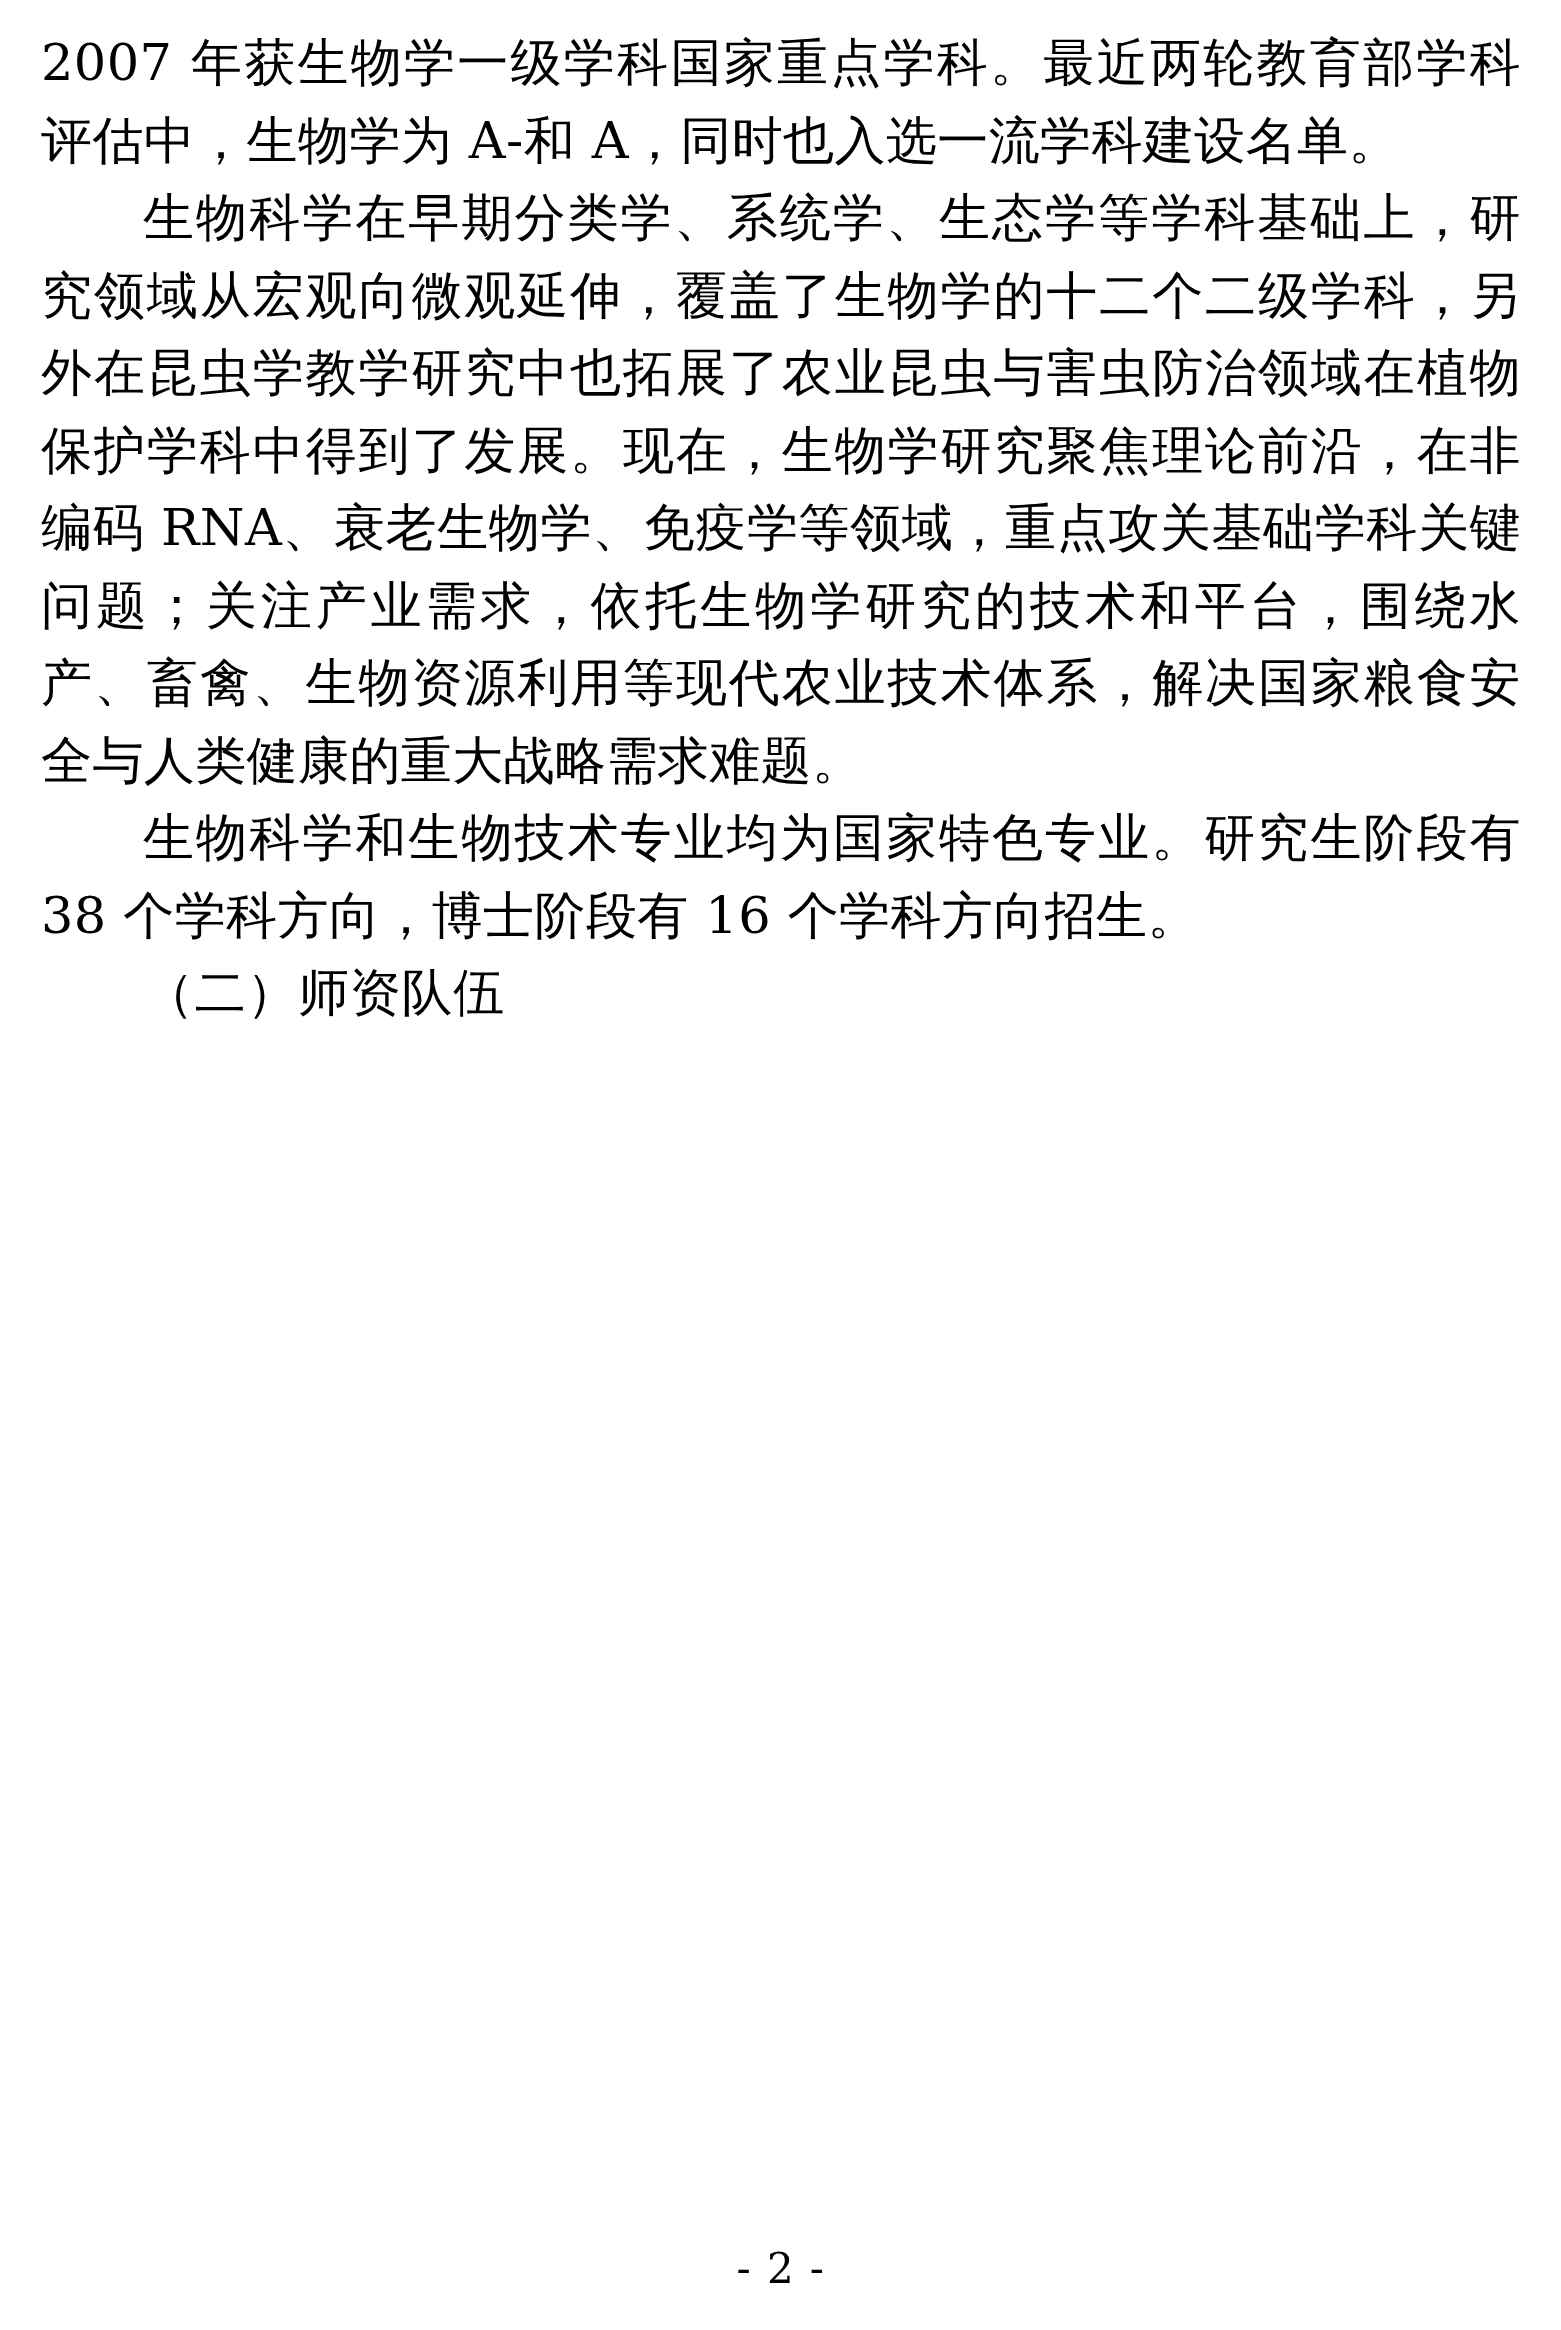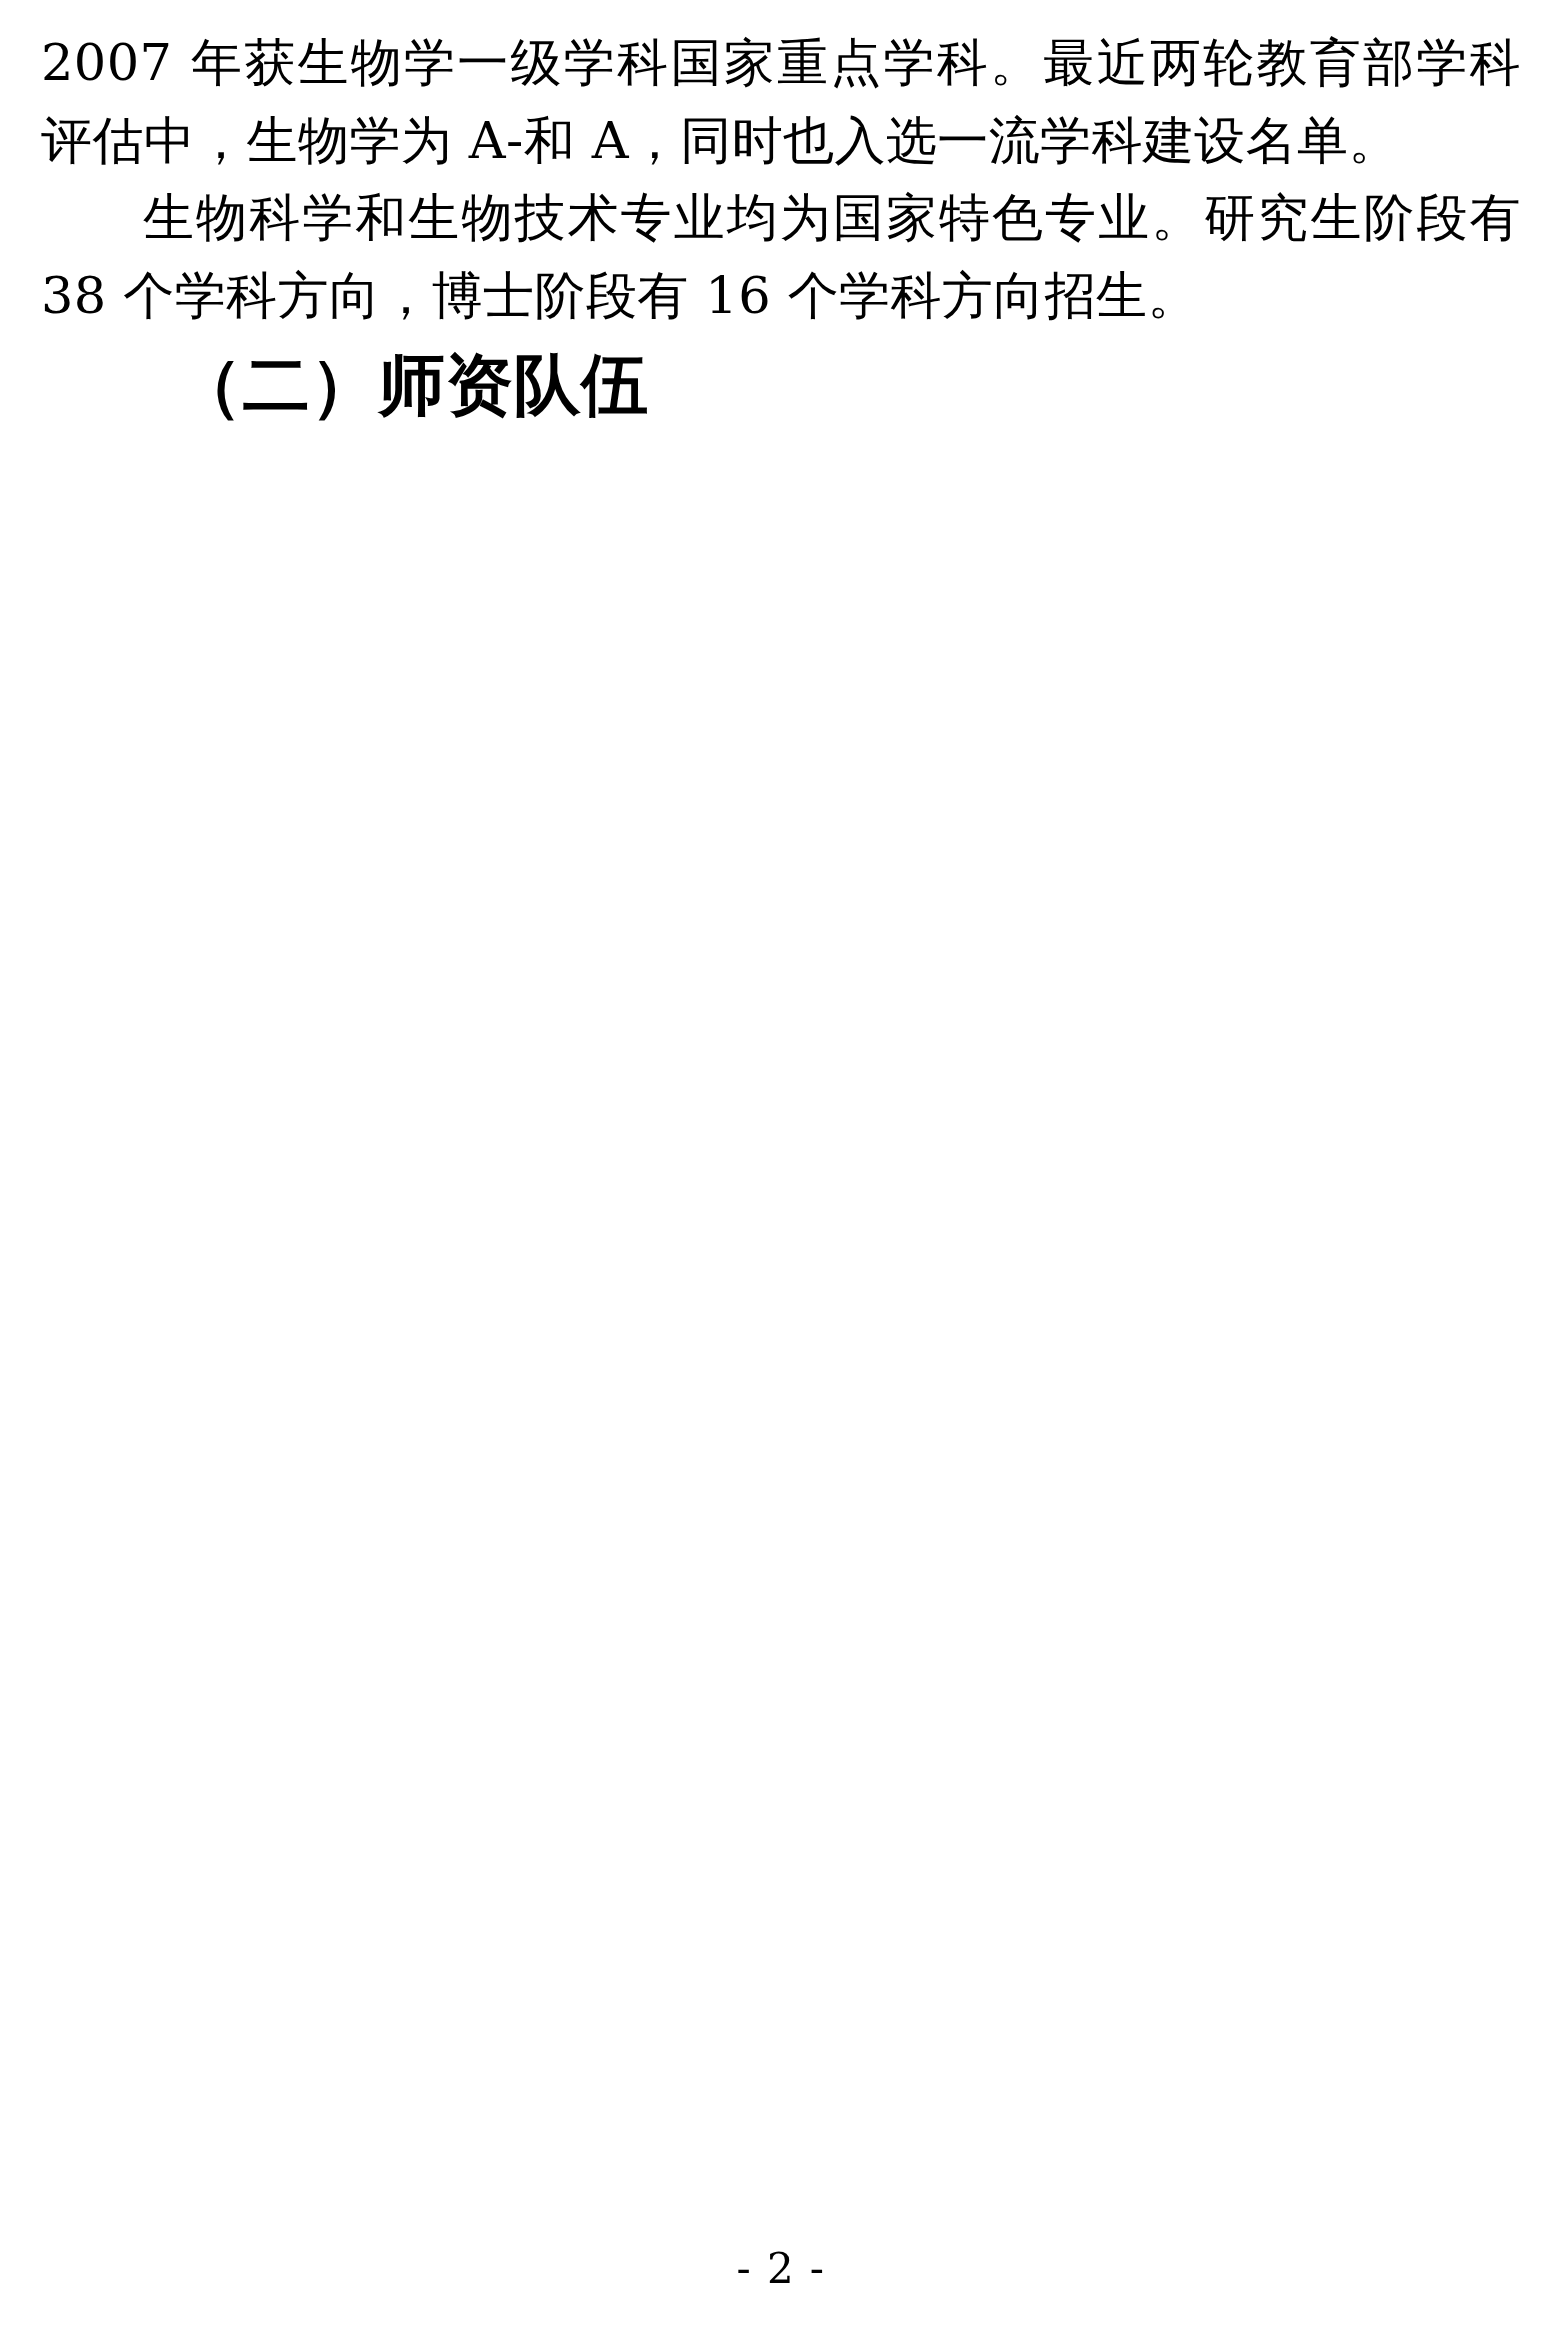--- a/index.html
+++ b/index.html
@@ -29,22 +29,22 @@
   }
   .para {
     margin: 0;
     text-indent: 0;
   }
   .para.indent {
     text-indent: 2em;
   }
   .heading {
     margin: 0;
-    font-weight: bold;
-    font-size: 67px;
+    font-weight: normal;
+    font-size: 51px;
     line-height: 1.52;
     text-indent: 2em;
     letter-spacing: 0.7px;
   }
   .footer {
     position: absolute;
     left: 0;
     right: 0;
     bottom: 37px;
     text-align: center;
@@ -52,20 +52,21 @@
     letter-spacing: 1.4px;
   }
 </style>
 </head>
 <body>
 
 <div class="page">
 
   <div class="body-text">
     <p class="para">2007 年获生物学一级学科国家重点学科。最近两轮教育部学科评估中，生物学为 A-和 A，同时也入选一流学科建设名单。</p>
+    <p class="para indent">生物科学在早期分类学、系统学、生态学等学科基础上，研究领域从宏观向微观延伸，覆盖了生物学的十二个二级学科，另外在昆虫学教学研究中也拓展了农业昆虫与害虫防治领域在植物保护学科中得到了发展。现在，生物学研究聚焦理论前沿，在非编码 RNA、衰老生物学、免疫学等领域，重点攻关基础学科关键问题；关注产业需求，依托生物学研究的技术和平台，围绕水产、畜禽、生物资源利用等现代农业技术体系，解决国家粮食安全与人类健康的重大战略需求难题。</p>
     <p class="para indent">生物科学和生物技术专业均为国家特色专业。研究生阶段有 38 个学科方向，博士阶段有 16 个学科方向招生。</p>
     <p class="heading">（二）师资队伍</p>
   </div>
 
   <div class="footer">- 2 -</div>
 
 </div>
 
 
 </body></html>

